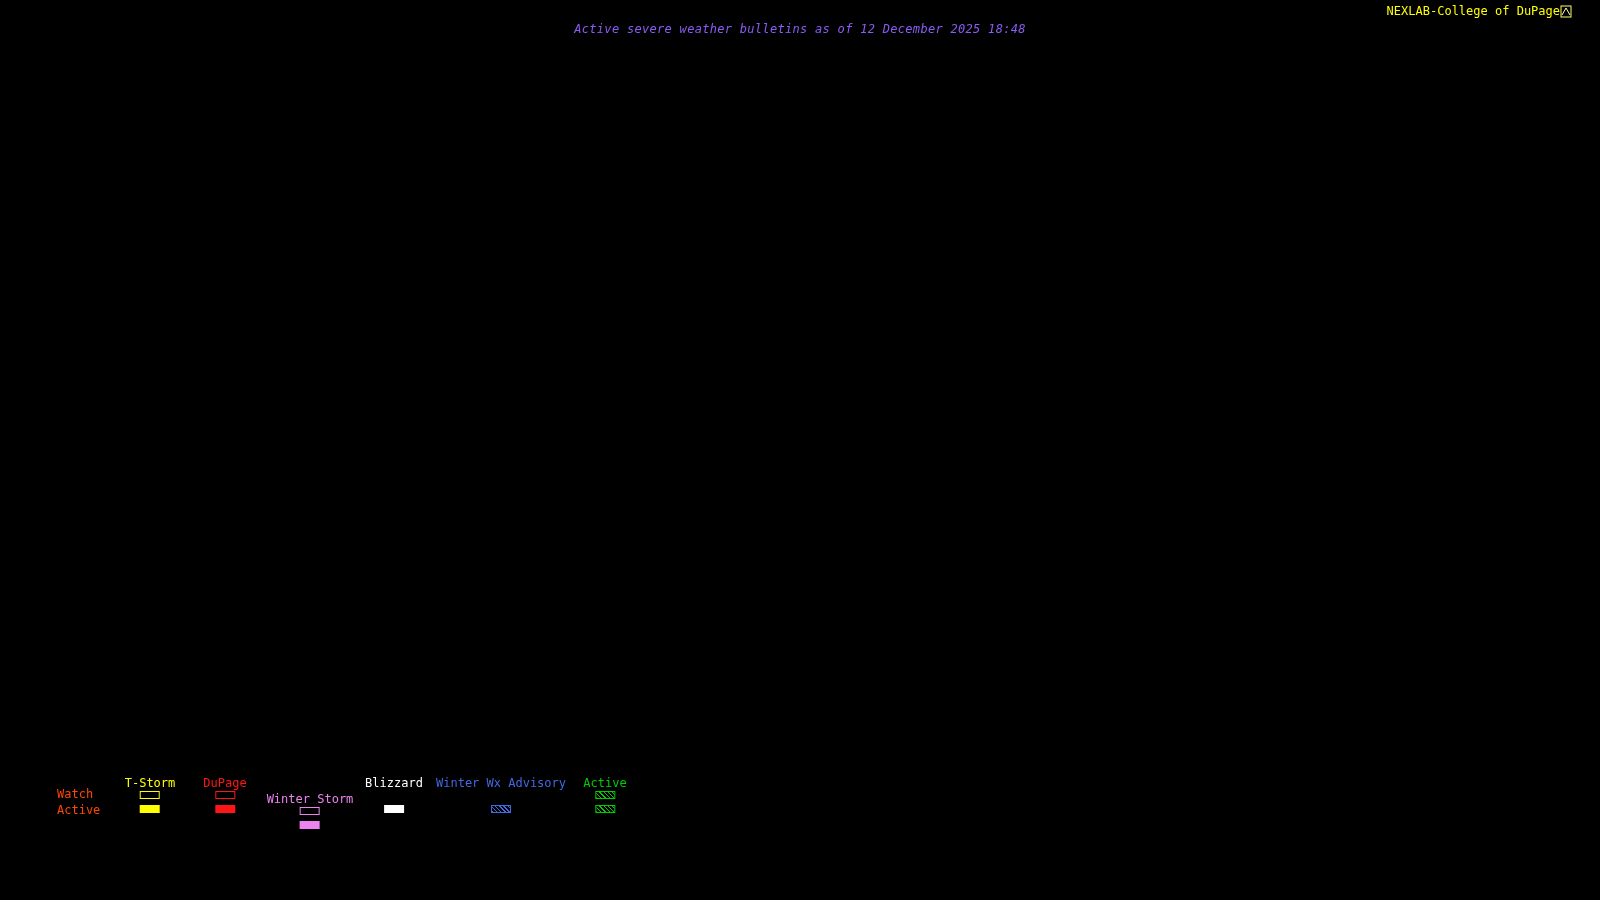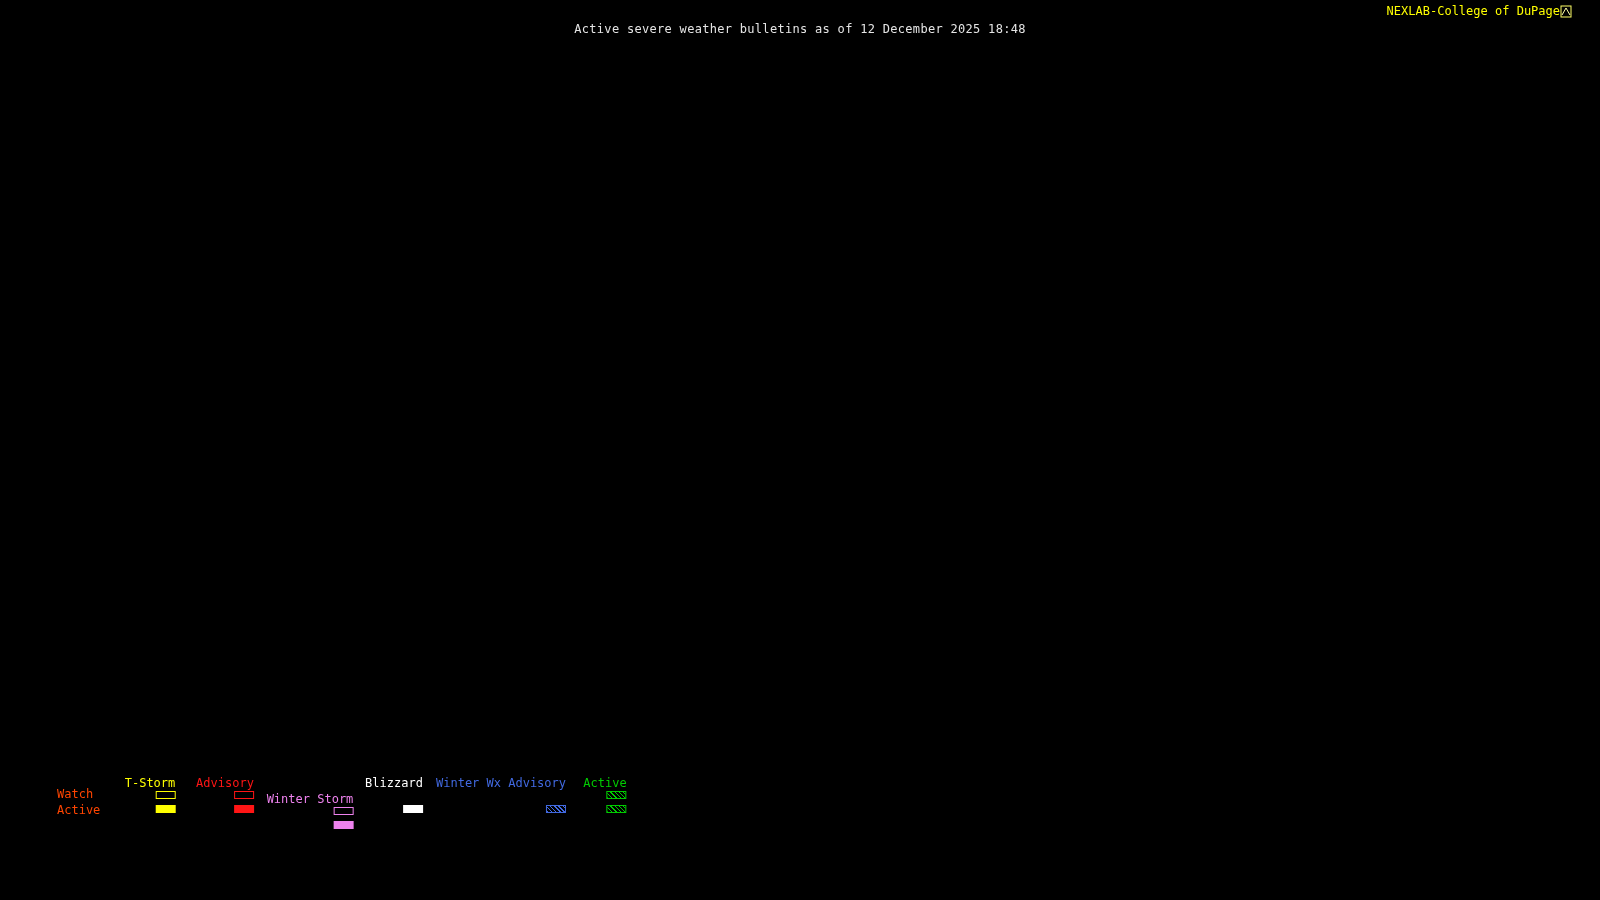--- a/index.html
+++ b/index.html
@@ -8,36 +8,36 @@
     background:#000;
     overflow:hidden;
     font-family:"DejaVu Sans Mono","Liberation Mono",monospace;
     font-size:12px;
   }
   #map-area{
     position:absolute;left:0;top:0;width:1600px;height:900px;background:#000;
   }
   #title{
     position:absolute;top:22px;left:50%;transform:translateX(-50%);
-    color:#e5e5e5;white-space:nowrap;letter-spacing:0.3px;
+    color:#8b5cf6;white-space:nowrap;letter-spacing:0.3px;font-style:italic;
   }
   #brand{
     position:absolute;top:4px;right:28px;
     color:#ffff00;white-space:nowrap;
     display:flex;align-items:center;
   }
   #brand .logo{display:inline-block;line-height:0;}
   
   #legend{position:absolute;left:0;top:0;width:1600px;height:652px;pointer-events:none;}
   .row-label{position:absolute;left:57px;color:#ff4500;white-space:nowrap;}
   #row-watch{top:787px;}
   #row-warning{top:803px;}
   .col{
     position:absolute;top:776px;transform:translateX(-50%);
-    display:flex;flex-direction:column;align-items:flex-end;
+    display:flex;flex-direction:column;align-items:center;
     white-space:nowrap;
   }
   .col .label{color:var(--c);height:15px;line-height:14px;}
   .swatch{width:20px;height:8px;box-sizing:border-box;margin-top:0;}
   .swatch + .swatch{margin-top:6px;}
   .swatch[data-swatch="outline"]{border:1px solid var(--c);background:transparent;}
   .swatch[data-swatch="filled"]{background:var(--c);}
   .swatch[data-swatch="hatch"]{
     border:1px solid var(--c);
     background:repeating-linear-gradient(45deg,var(--c) 0 1px,transparent 1px 3px);
@@ -72,21 +72,21 @@
   <div id="row-watch" class="row-label">Watch</div>
   <div id="row-warning" class="row-label">Active</div>
 
   <div class="col c-tstorm" style="left:150px;">
     <span class="label">T-Storm</span>
     <span class="swatch" data-swatch="outline"></span>
     <span class="swatch" data-swatch="filled"></span>
   </div>
 
   <div class="col c-tornado" style="left:225px;">
-    <span class="label">Advisory</span>
+    <span class="label">DuPage</span>
     <span class="swatch" data-swatch="outline"></span>
     <span class="swatch" data-swatch="filled"></span>
   </div>
 
   <div class="col c-wstorm" style="left:310px;margin-top:16px;">
     <span class="label">Winter Storm</span>
     <span class="swatch" data-swatch="outline"></span>
     <span class="swatch" data-swatch="filled"></span>
   </div>
 

